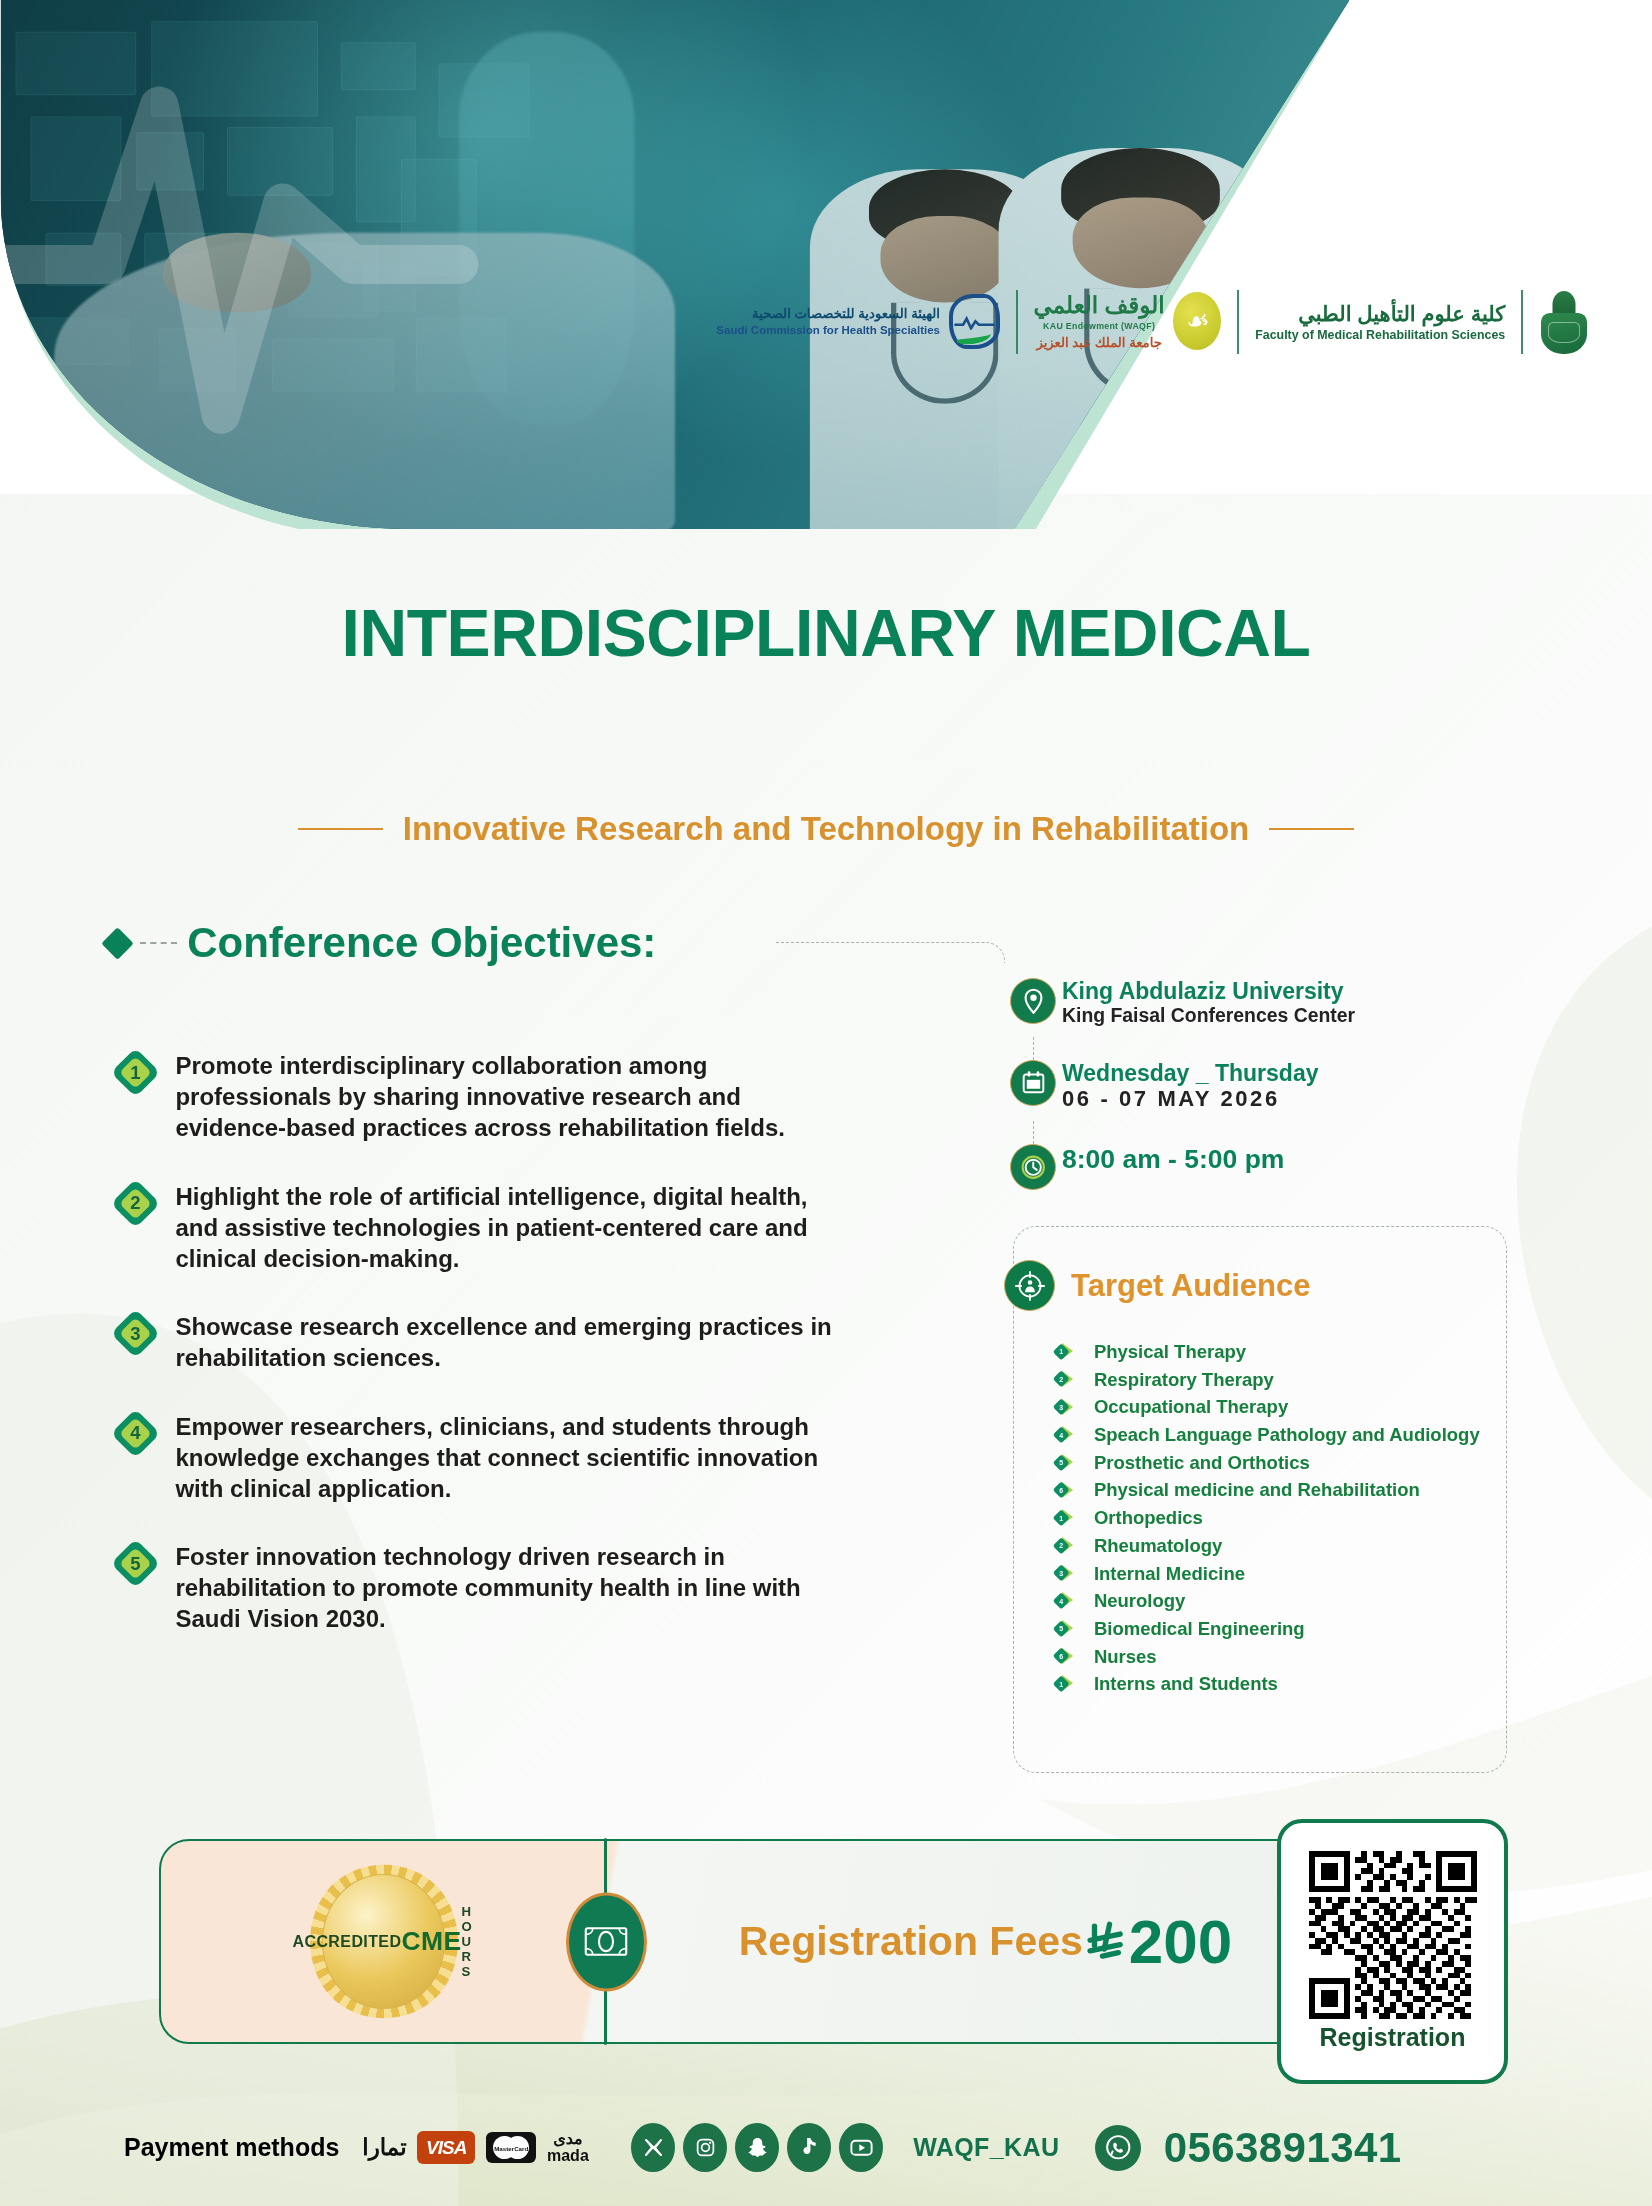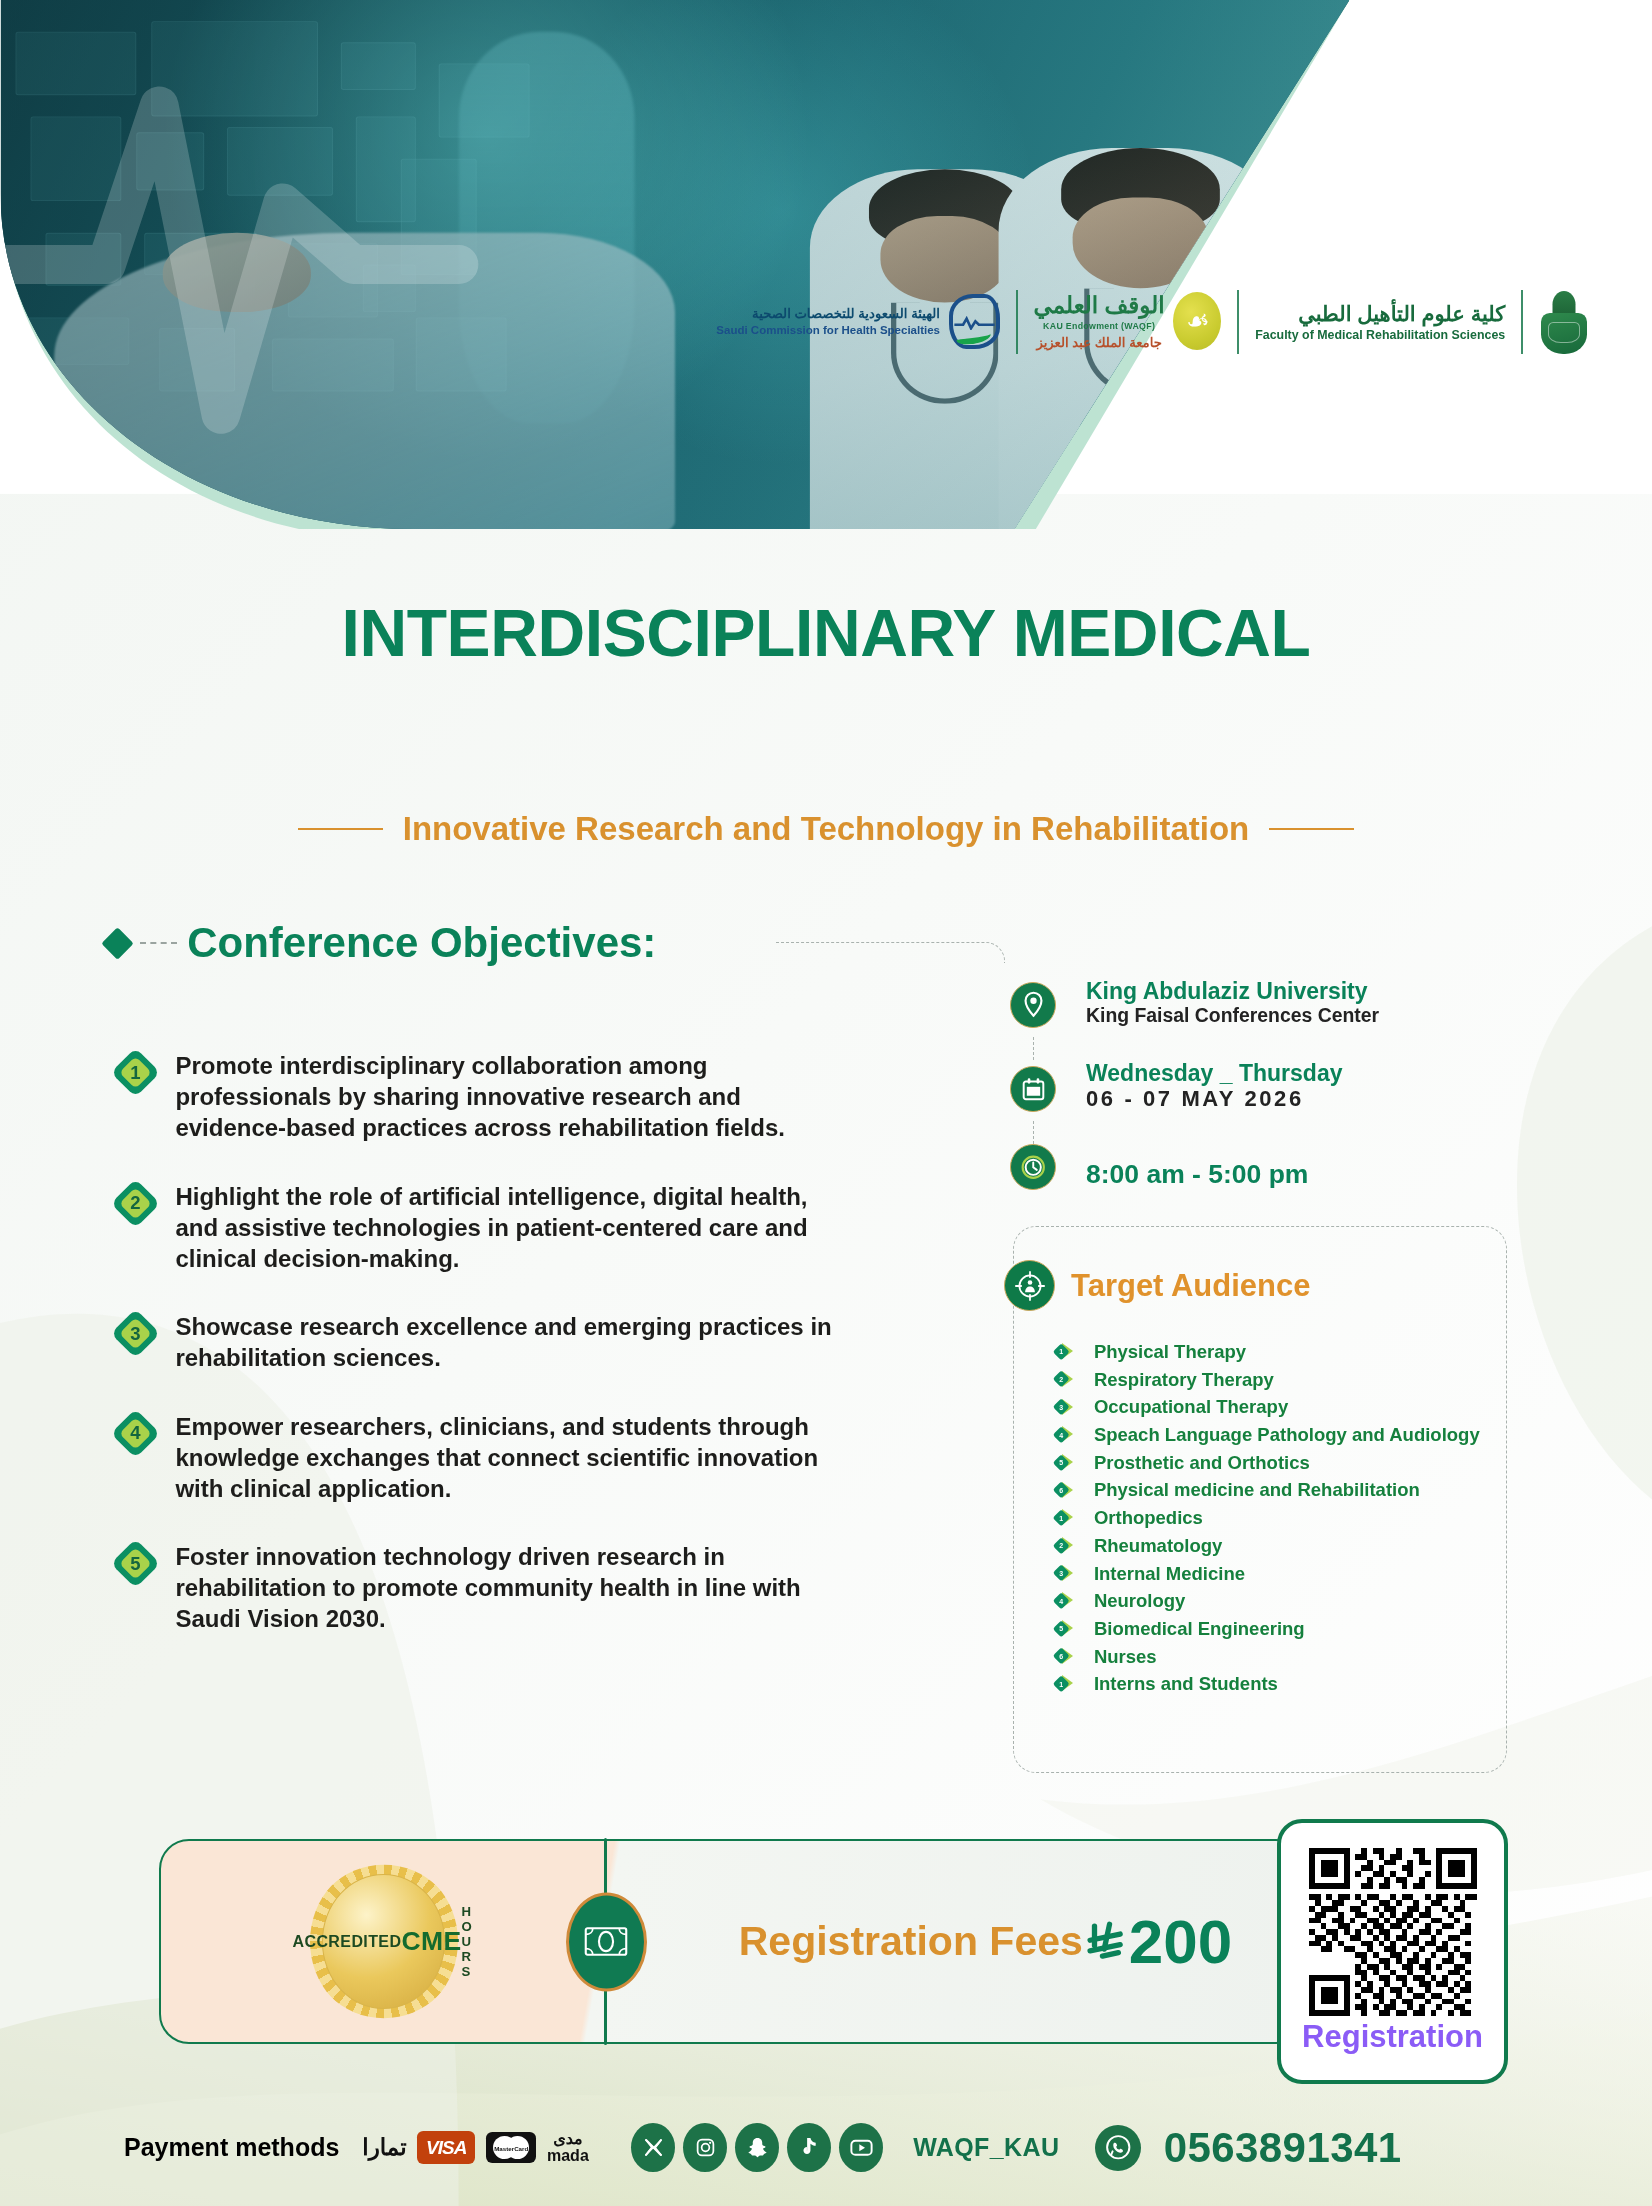--- a/index.html
+++ b/index.html
@@ -164,21 +164,21 @@
     background:#a9d24a; transform:rotate(45deg); border-radius:5.3px;
   }
   .obj-badge .num {
     position:absolute; inset:0; display:flex; align-items:center; justify-content:center;
     color:#14663f; font-size:18.5px; font-weight:800;
   }
   .obj-text { font-size:24px; font-weight:700; color:#1d1d1b; line-height:1.30; }
 
   
   .info-panel { position:absolute; left:1010px; top:978px; width:494px; z-index:5; }
-  .info-row { display:flex; align-items:flex-end; gap:30px; margin-bottom:8.8px; }
+  .info-row { display:flex; align-items:flex-start; gap:6px; margin-bottom:8.8px; }
   .ic {
     flex:0 0 auto; width:46px; height:46px; border-radius:50%;
     background:#127a4b; border:1.8px solid #cba85c;
     display:flex; align-items:center; justify-content:center; color:#fff;
     position:relative;
   }
   .ic svg { display:block; }
   .info-a { font-size:23px; font-weight:800; color:#0a8259; line-height:1.15; }
   .info-b { font-size:19.4px; font-weight:700; color:#232323; line-height:1.2; }
   .info-b.spaced { letter-spacing:2.6px; font-size:22px; }
@@ -262,21 +262,21 @@
   .fees-label { font-size:41px; font-weight:800; color:#d9912e; }
   .riyal { width:46px; height:46px; color:#0a8259; }
   .fees-amt { font-size:62px; font-weight:800; color:#0a8259; line-height:1; }
 
   .qr-card {
     position:absolute; left:1277px; top:1819px; width:231px; height:265px; z-index:8;
     background:#fff; border:4.4px solid #107a4d; border-radius:25px;
     display:flex; flex-direction:column; align-items:center; justify-content:center; gap:3.5px;
   }
   .qr { width:168px; height:168px; }
-  .qr-label { font-size:31px; font-weight:700; color:#8b5cf6; }
+  .qr-label { font-size:25px; font-weight:700; color:#14532d; }
 
   
   .footer { position:absolute; left:0; right:0; bottom:0; height:141px; z-index:6; }
   .foot-inner { position:absolute; left:124px; right:35px; bottom:34px; display:flex; align-items:center; gap:23px; }
   .pay-label { font-size:25px; font-weight:800; color:#000000; white-space:nowrap; }
   .pay-logos { display:flex; align-items:center; gap:10.6px; }
   .tamara { font-size:23px; color:#111; font-weight:700; direction:rtl; letter-spacing:-0.9px; }
   .card-chip {
     background:#c2410c; color:#fff; border-radius:6.2px; padding:5.3px 8.8px;
     font-size:19px; font-weight:800; font-style:italic; letter-spacing:-0.9px;

